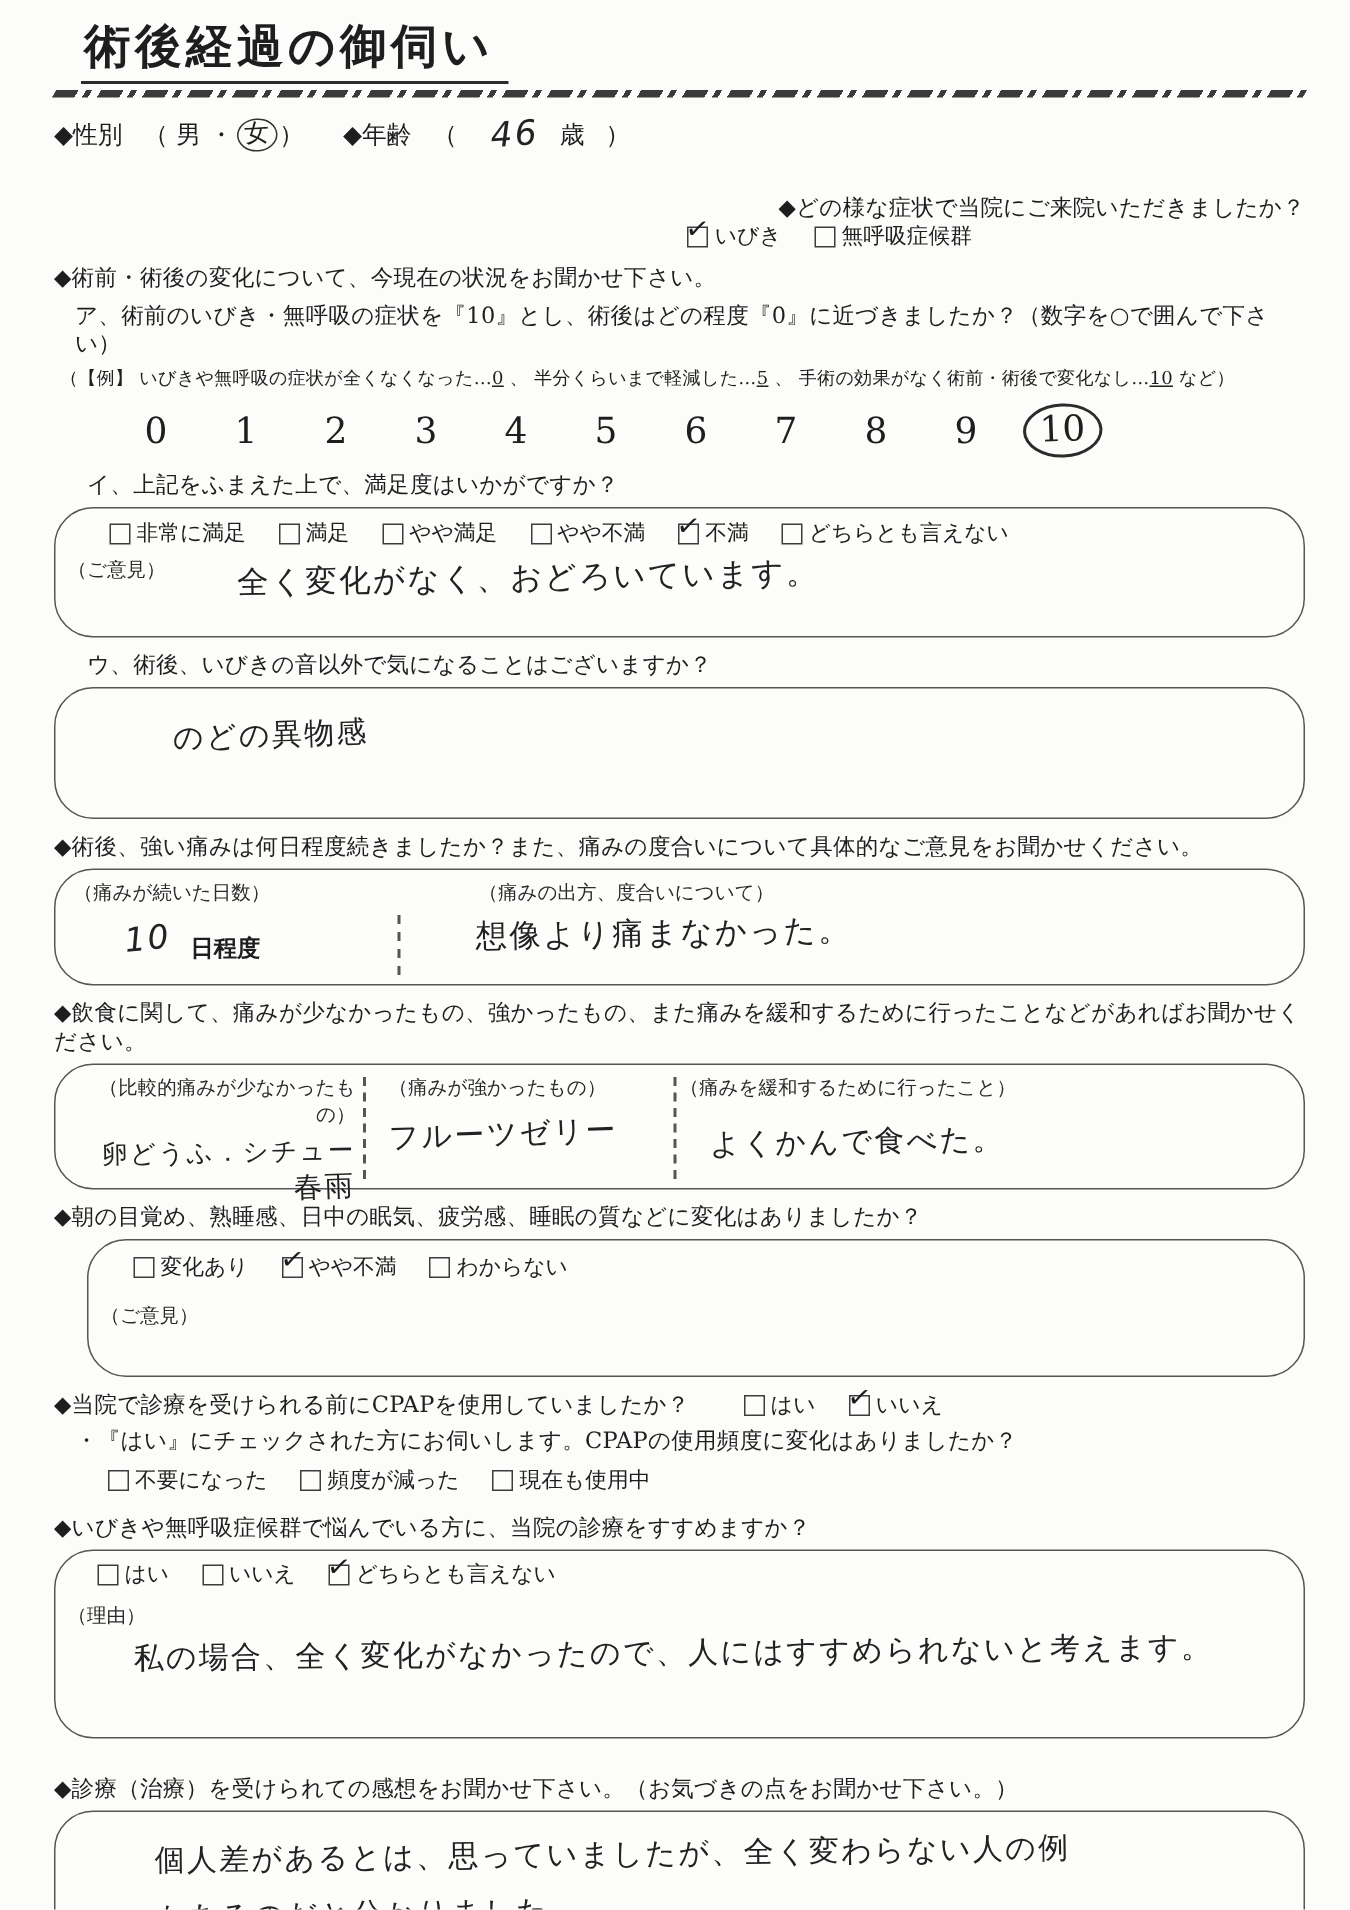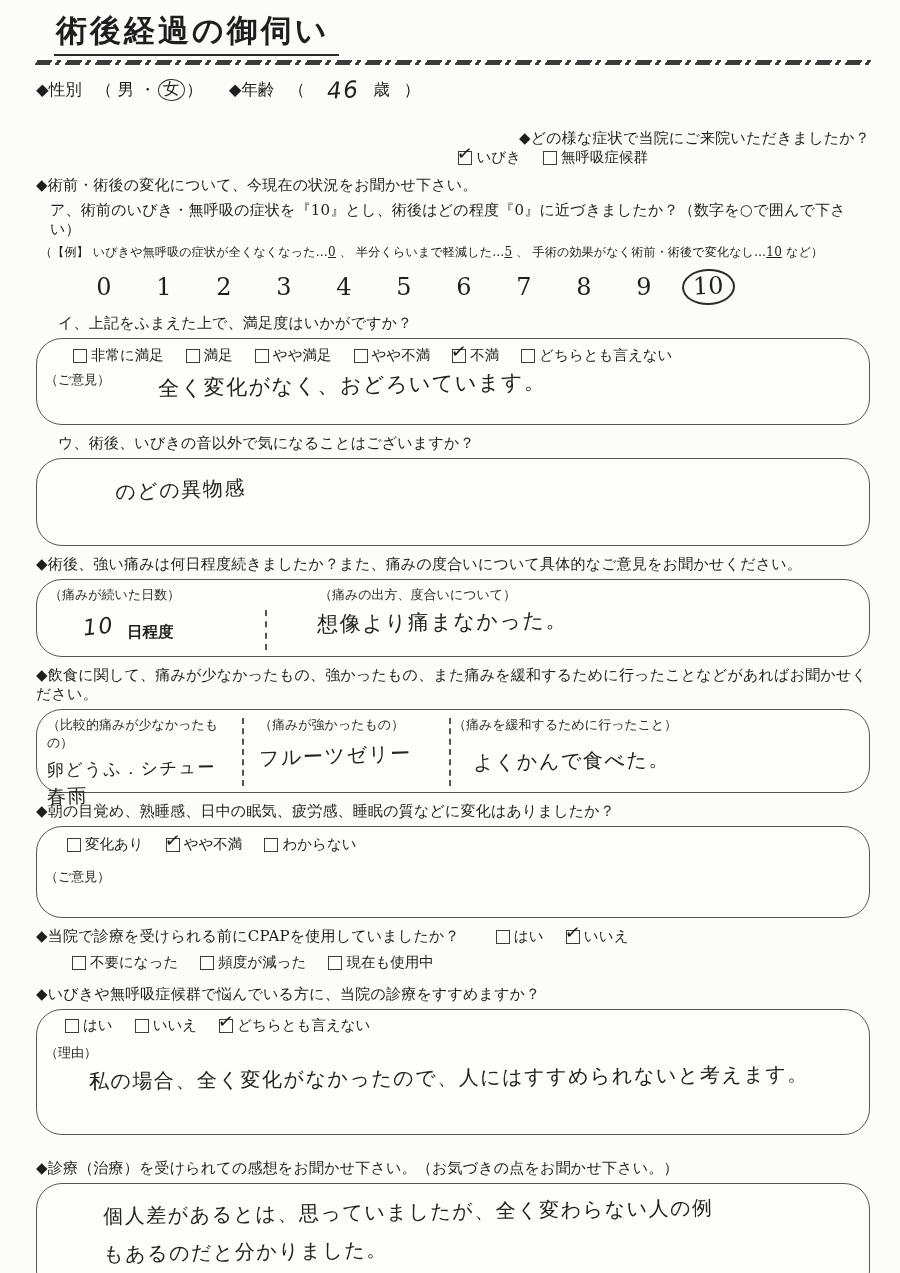--- a/index.html
+++ b/index.html
@@ -177,38 +177,38 @@
     <div style="position:absolute;left:90px;top:42px;font-size:15.5px;font-weight:bold;">日程度</div>
     <div style="position:absolute;left:250px;top:6px;margin-left:32px;" class="boxlabel">（痛みの出方、度合いについて）</div>
     <div class="hw" style="position:absolute;left:280px;top:28px;font-size:21px;transform:rotate(-1deg);">想像より痛まなかった。</div>
   </div>
 
   
   <div class="q">◆飲食に関して、痛みが少なかったもの、強かったもの、また痛みを緩和するために行ったことなどがあればお聞かせください。</div>
   <div class="abox" style="height:82px;">
     <span class="vdash" style="left:205px;"></span>
     <span class="vdash" style="left:412px;"></span>
-    <div style="position:absolute;left:10px;top:6px;width:190px;">
+    <div style="position:absolute;left:10px;top:6px;width:190px;text-align:right;">
       <div class="boxlabel">（比較的痛みが少なかったもの）</div>
       <div class="hw" style="font-size:17px;margin-top:5px;transform:rotate(-1deg);">卵どうふ．シチュー</div>
       <div class="hw" style="font-size:19px;margin-top:1px;transform:rotate(-2deg);">春雨</div>
     </div>
     <div style="position:absolute;left:222px;top:6px;width:180px;">
       <div class="boxlabel">（痛みが強かったもの）</div>
       <div class="hw" style="font-size:20px;margin-top:8px;transform:rotate(-2deg);">フルーツゼリー</div>
     </div>
     <div style="position:absolute;left:416px;top:6px;width:400px;">
       <div class="boxlabel">（痛みを緩和するために行ったこと）</div>
       <div class="hw" style="font-size:20px;margin:12px 0 0 20px;transform:rotate(-1deg);">よくかんで食べた。</div>
     </div>
   </div>
 
   
   <div class="q">◆朝の目覚め、熟睡感、日中の眠気、疲労感、睡眠の質などに変化はありましたか？</div>
-  <div class="abox" style="height:82px;padding-top:8px;">
+  <div class="abox" style="height:82px;padding-top:8px;margin-left:22px;">
     <div class="cbrow" style="margin-left:30px;">
         <span class="cb-item">
           <span class="cb"></span>
           <span>変化あり</span>
         </span>
         <span class="cb-item">
           <span class="cb checked"></span>
           <span>やや不満</span>
         </span>
         <span class="cb-item">
@@ -227,20 +227,21 @@
         <span class="cb-item">
           <span class="cb"></span>
           <span>はい</span>
         </span>
         <span class="cb-item">
           <span class="cb checked"></span>
           <span>いいえ</span>
         </span>
       </span>
   </div>
+  <div class="q ind1" style="margin-top:5px;">・『はい』にチェックされた方にお伺いします。CPAPの使用頻度に変化はありましたか？</div>
   <div class="cbrow" style="margin:7px 0 0 36px;">
       <span class="cb-item">
         <span class="cb"></span>
         <span>不要になった</span>
       </span>
       <span class="cb-item">
         <span class="cb"></span>
         <span>頻度が減った</span>
       </span>
       <span class="cb-item">

